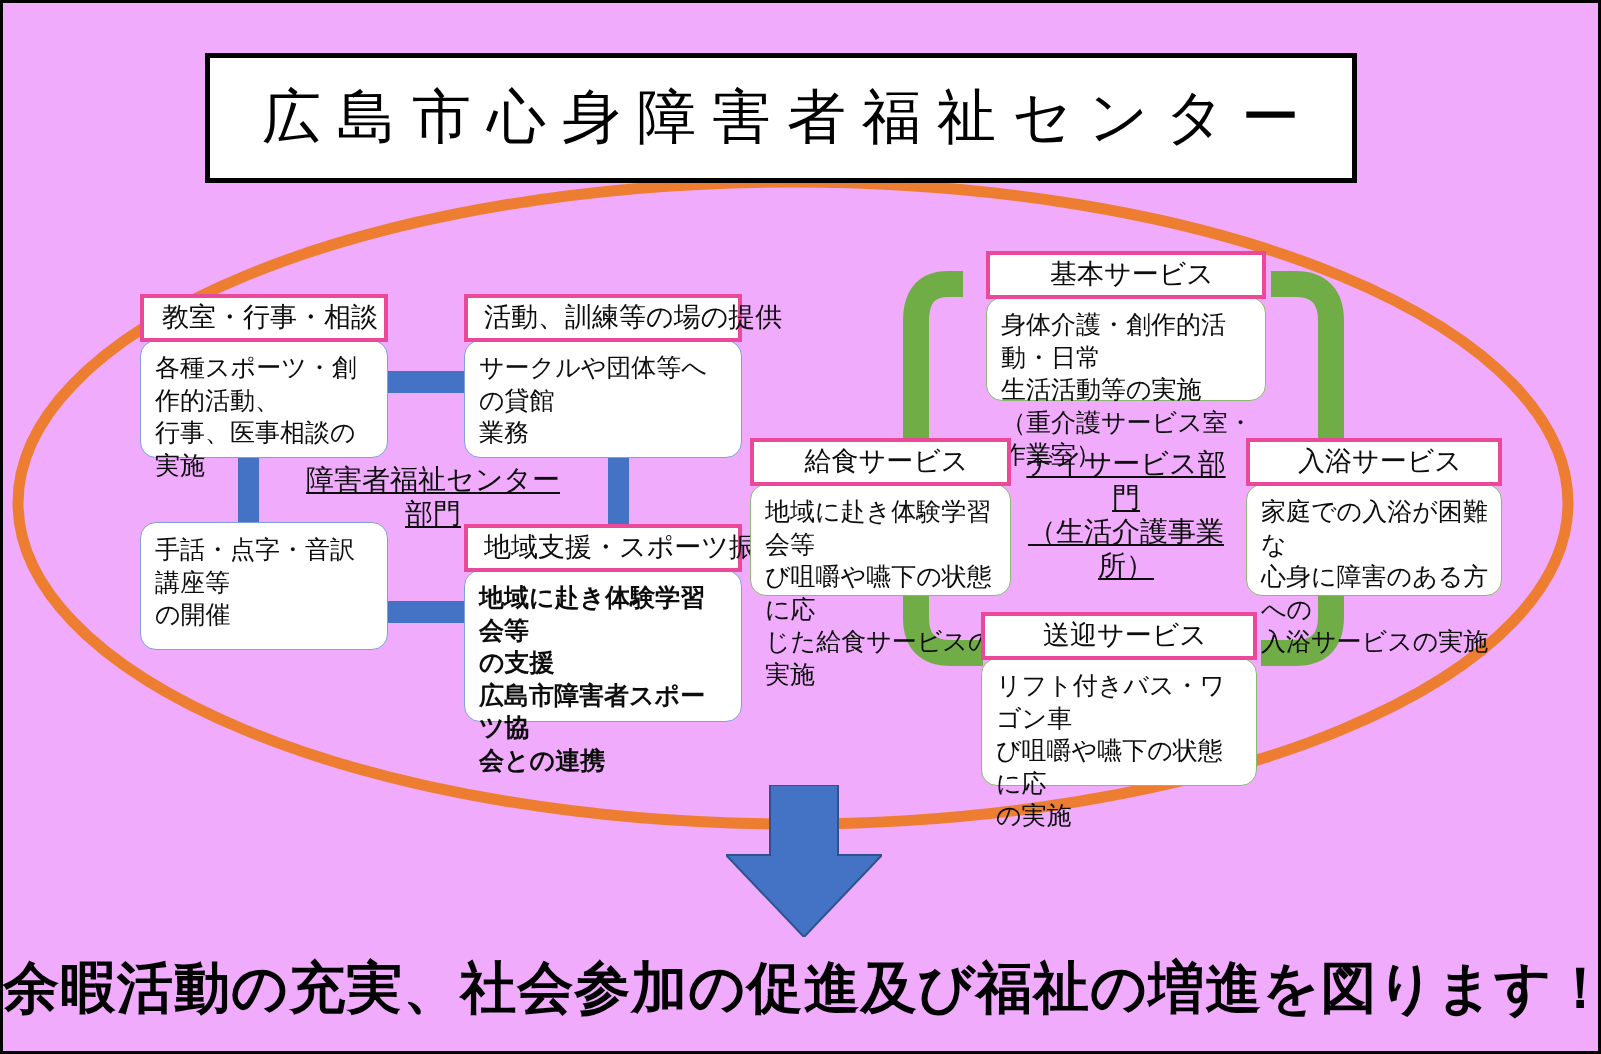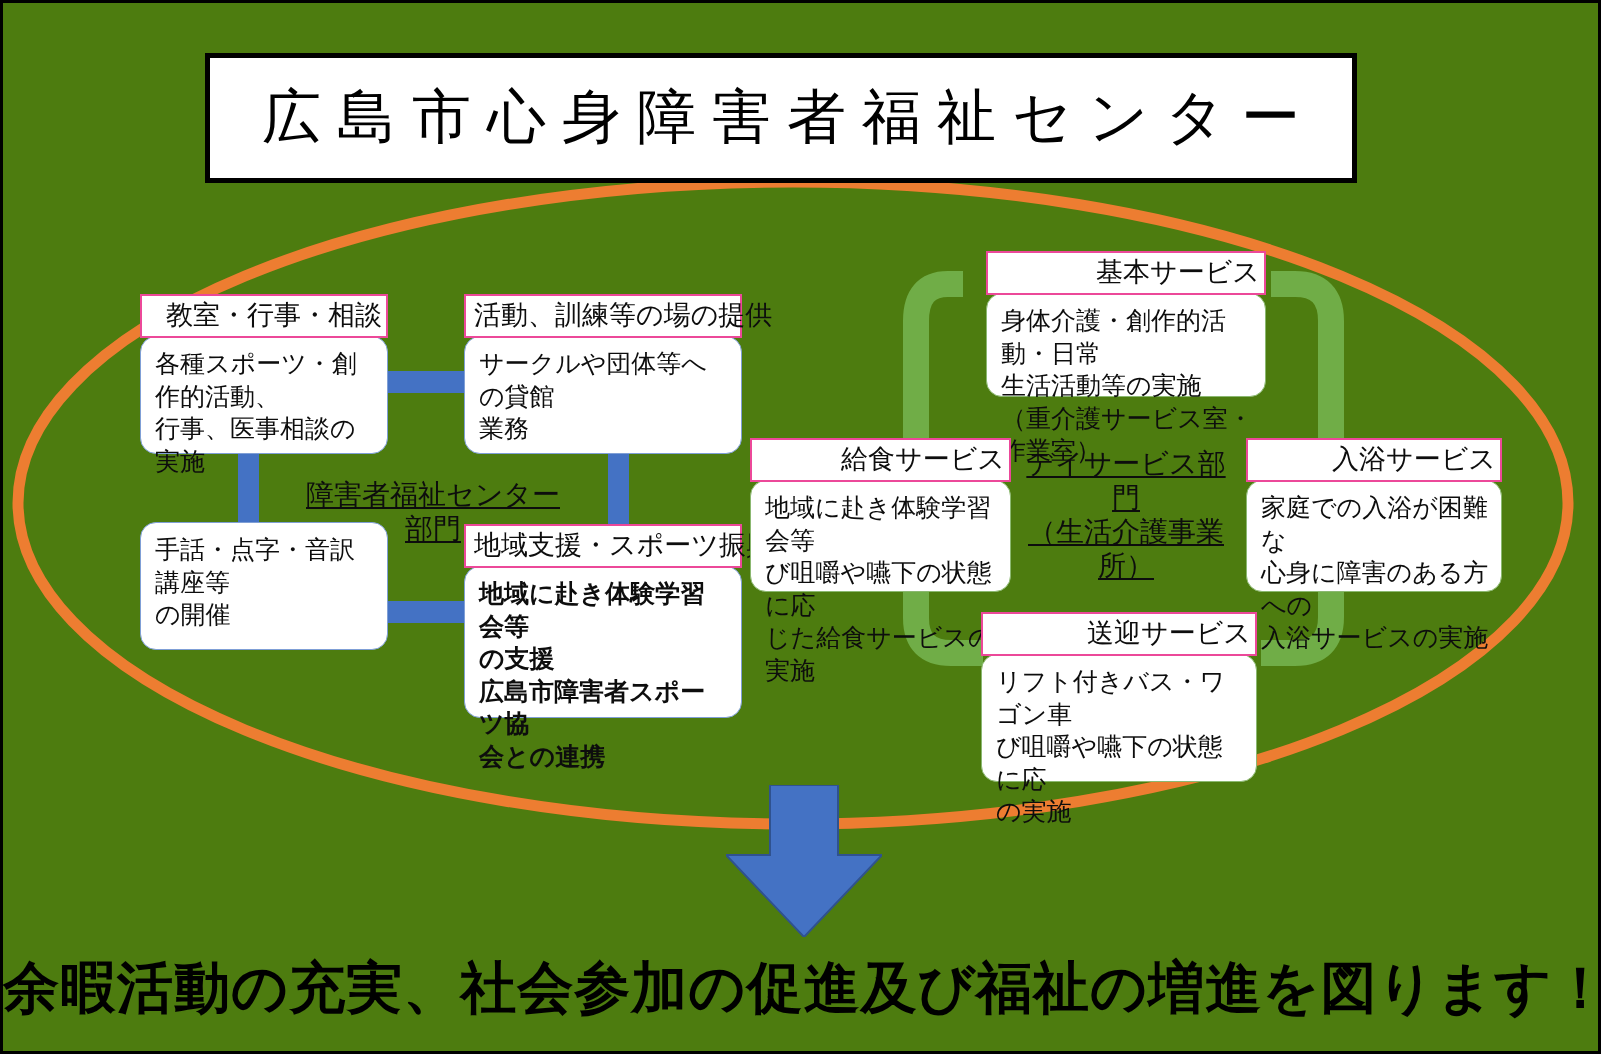--- a/index.html
+++ b/index.html
@@ -7,21 +7,21 @@
     padding: 0;
     background: #ffffff;
   }
   body {
     font-family: "Liberation Sans", "DejaVu Sans", sans-serif;
   }
   #canvas {
     position: relative;
     width: 1601px;
     height: 1054px;
-    background: #4d7c0f;
+    background: #f0abfc;
     box-sizing: border-box;
     border: 3px solid #000000;
     overflow: hidden;
   }
 
   
   #shape-layer {
     position: absolute;
     left: 0; top: 0;
     width: 1601px;
@@ -51,27 +51,27 @@
     white-space: nowrap;
   }
 
   
   .card {
     position: absolute;
     z-index: 5;
   }
   .card .card-head {
     background: #ffffff;
-    border: 2px solid #ec4899;
-    box-sizing: border-box;
-    text-align: right;
+    border: 4px solid #ec4899;
+    box-sizing: border-box;
+    text-align: center;
     font-size: 27px;
     color: #0d0d0d;
     line-height: 1.0;
-    padding: 6px 4px 7px 8px;
+    padding: 6px 4px 7px 16px;
     white-space: nowrap;
     position: relative;
     z-index: 2;
   }
   .card .card-body {
     background: #ffffff;
     box-sizing: border-box;
     border-radius: 16px;
     font-size: 25px;
     color: #0d0d0d;
@@ -128,21 +128,21 @@
     font-size: 28px;
     color: #0d0d0d;
     text-align: center;
     z-index: 5;
     line-height: 1.22;
   }
   .dept-label span {
     text-decoration: underline;
     text-underline-offset: 3px;
   }
-  #label-center-dept { left: 290px; top: 460px; width: 280px; margin-top: 15px; }
+  #label-center-dept { left: 290px; top: 460px; width: 280px; }
   #label-day-service { left: 1013px; top: 444px; width: 220px; }
 
   
   #down-arrow {
     position: absolute;
     left: 723px;
     top: 782px;
     width: 156px;
     height: 152px;
     z-index: 7;

